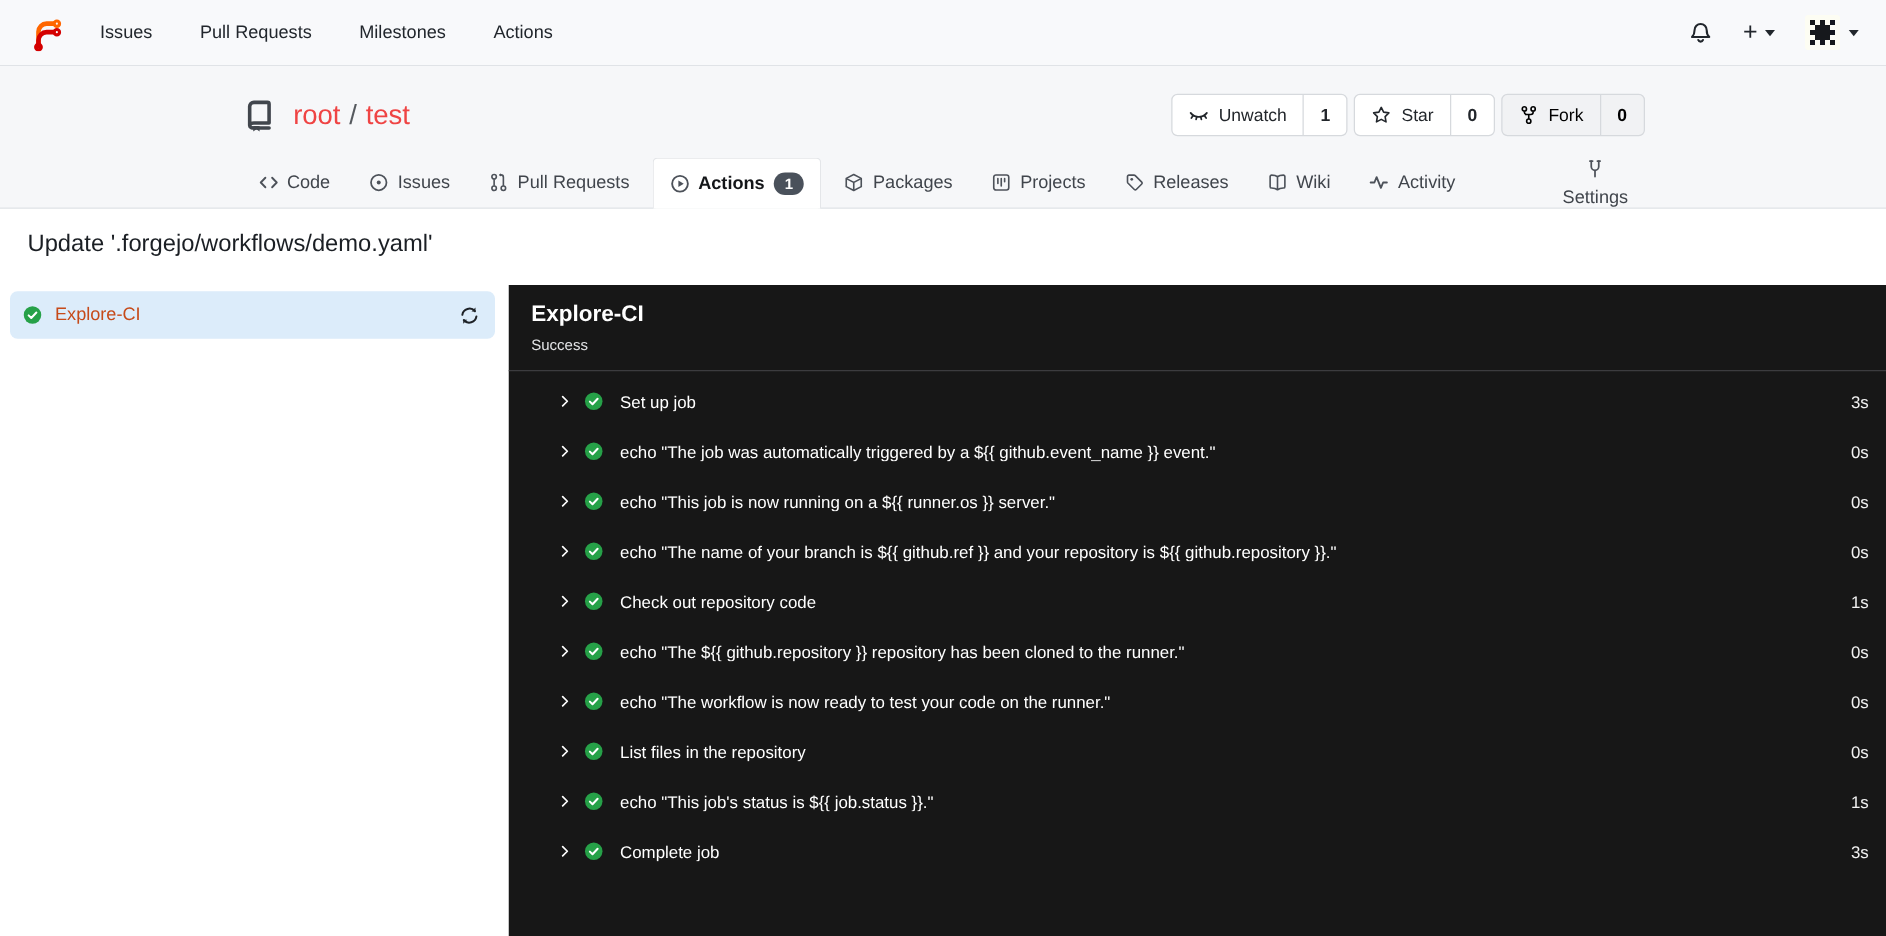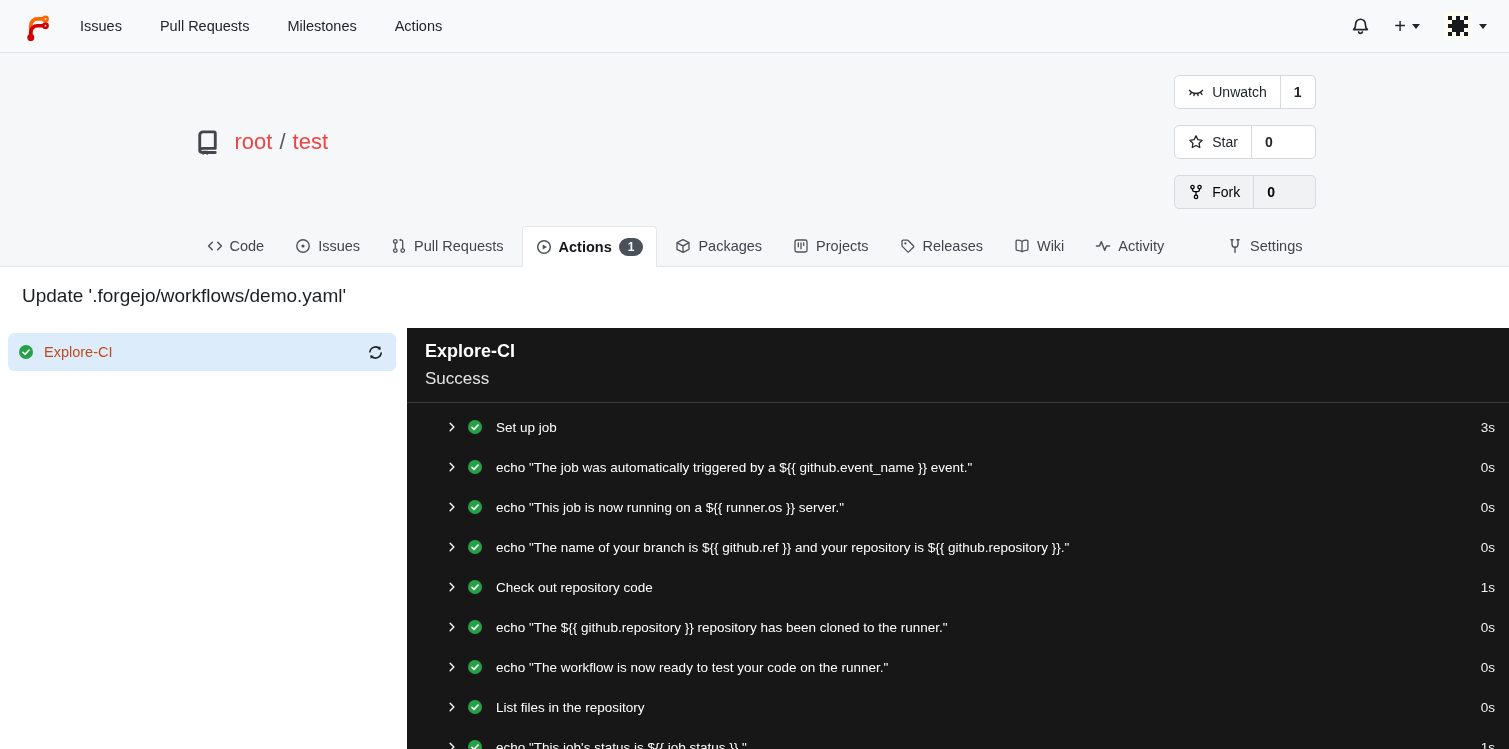--- a/index.html
+++ b/index.html
@@ -47,21 +47,21 @@
   }
 
   
   .repo-header { background: #f6f7f9; }
   .container { width: 1122px; margin: 0 auto; }
   .repo-title-row { display: flex; align-items: center; padding: 22px 0 16px 0; }
   .repo-icon { color: #41464d; margin-right: 14px; }
   .repo-name { font-size: 22px; display: flex; align-items: baseline; gap: 7px; }
   .repo-link { color: #ef4444; text-decoration: none; cursor: pointer; }
   .repo-sep { color: #55595e; }
-  .repo-actions { margin-left: auto; display: flex; gap: 16px; flex-direction: column; }
+  .repo-actions { margin-left: auto; display: flex; gap: 5px; }
   .btn-group {
     display: flex;
     border: 1px solid #d6d9dd;
     border-radius: 5px;
     overflow: hidden;
     background: #ffffff;
     height: 34px;
     font-size: 14px;
     color: #22262b;
   }
@@ -106,21 +106,21 @@
   }
   .tab-badge {
     background: #4a515b;
     color: #ffffff;
     font-size: 12px;
     font-weight: 600;
     border-radius: 10px;
     padding: 2px 9px;
     line-height: 1.2;
   }
-  .tab-settings { margin-left: auto; margin-right: 0; }
+  .tab-settings { margin-left: auto; margin-right: 0; flex-direction: column; }
 
   
   .page-title {
     font-size: 19px;
     color: #1b1f24;
     padding: 18px 12px 16px 22px;
     height: 61px;
   }
   .run-body { display: flex; height: 526px; }
   .jobs-sidebar { width: 407px; padding: 5px 11px 0 8px; }
@@ -148,21 +148,21 @@
   
   .log-panel {
     flex: 1;
     background: #171717;
     color: #ffffff;
     display: flex;
     flex-direction: column;
   }
   .log-header { padding: 13px 18px 13px 18px; border-bottom: 1px solid #3c3c3f; }
   .log-title { font-size: 18px; font-weight: 600; color: #ffffff; }
-  .log-status { font-size: 17px; color: #e3e4e6; margin-top: 7px; }
+  .log-status { font-size: 12px; color: #e3e4e6; margin-top: 7px; }
   .steps { padding: 4px 0; }
   .step-row {
     height: 40px;
     display: flex;
     align-items: center;
     padding: 0 14px 0 39px;
     cursor: pointer;
   }
   .step-chevron { color: #ffffff; margin-right: 9px; flex: none; }
   .step-check { flex: none; margin-right: 13px; }
@@ -492,18 +492,19 @@
       </div>
 
       <div class="step-row">
         <svg class="step-chevron" width="12" height="12" viewBox="0 0 16 16">
             <path d="M5.5 3 10.5 8 5.5 13" fill="none" stroke="currentColor" stroke-width="1.8" stroke-linecap="round" stroke-linejoin="round"></path>
           </svg>
         <svg class="step-check" width="16" height="16" viewBox="0 0 16 16">
             <circle cx="8" cy="8" r="7" fill="#26a148"></circle>
             <path d="M4.9 8.3l2.1 2.1 4.1-4.4" fill="none" stroke="#fff" stroke-width="1.6" stroke-linecap="round" stroke-linejoin="round"></path>
           </svg>
+        <span class="step-name">Complete job</span>
         <span class="step-time">3s</span>
       </div>
 
     </div>
   </div>
 </div>
 
 </body></html>

